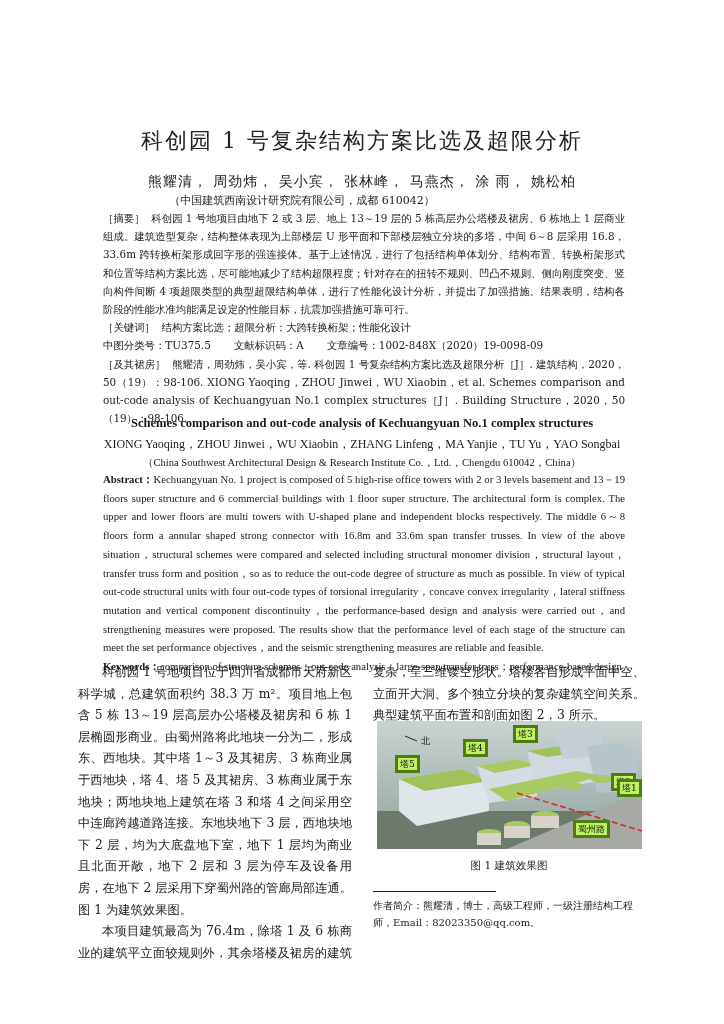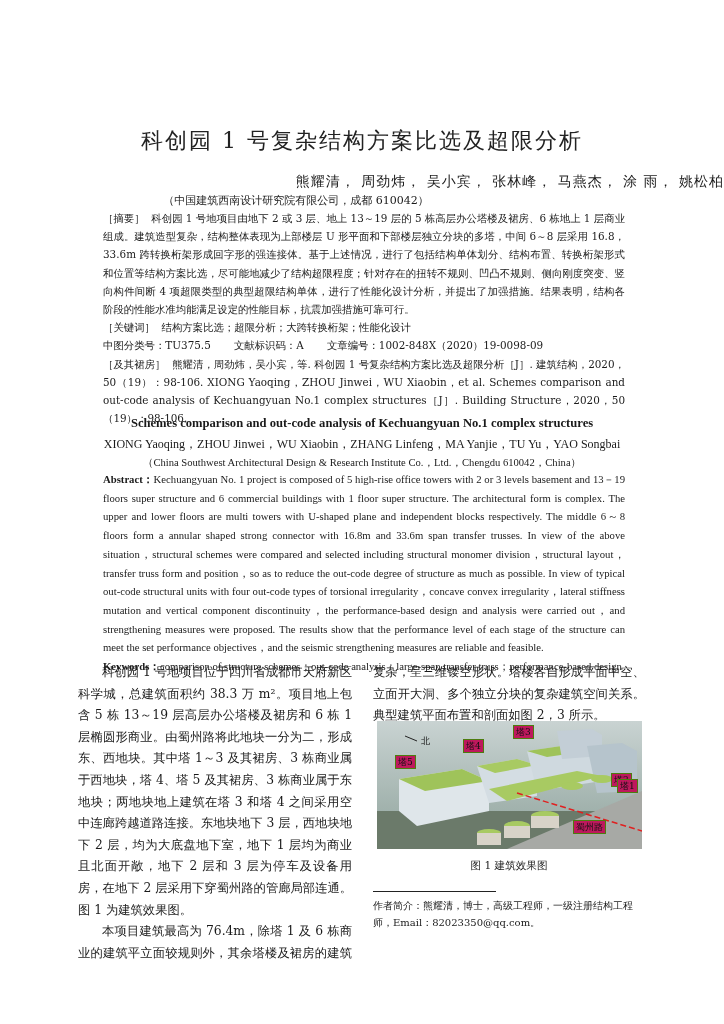--- a/index.html
+++ b/index.html
@@ -1,42 +1,42 @@
 <!DOCTYPE html>
 <html><head>
 <meta charset="utf-8">
 <style>
   html, body { margin:0; padding:0; }
   body { width:724px; height:1024px; background:#ffffff; position:relative; overflow:hidden;
          font-family:"DejaVu Serif","Liberation Serif",serif; color:#1a1a1a; }
   .abs { position:absolute; }
   .title { left:0; width:724px; top:126px; text-align:center; font-size:22px; letter-spacing:2px; color:#222; }
-  .authors { left:0; width:724px; top:173px; text-align:right; font-size:14px; letter-spacing:1px; }
-  .affil { left:0; width:592px; top:193px; text-align:center; font-size:11px; }
+  .authors { left:0; width:724px; top:173px; text-align:center; font-size:14px; letter-spacing:1px; }
+  .affil { left:0; width:592px; top:193px; text-align:center; font-size:11px;padding-left:6px; }
   .block { left:103px; width:522px; font-size:10.4px; line-height:18.2px; text-align:justify; }
   .block p { margin:0; }
   .zh-abs { top:209px; }
   .en-title { left:0; width:724px; top:416px; text-align:center; font-weight:bold; font-size:12.6px;
               font-family:"Liberation Serif",serif; }
   .en-authors { left:0; width:724px; top:436px; text-align:center; font-size:12px; font-family:"Liberation Serif",serif; }
   .en-affil { left:0; width:724px; top:456px; text-align:center; font-size:10.6px; font-family:"Liberation Serif",serif; }
   .en-abs { top:470px; font-family:"Liberation Serif",serif; font-size:10.7px; line-height:18.7px; }
   .lbl { font-weight:bold; }
   .col { font-size:12.3px; line-height:21.6px; text-align:justify; }
   .col p { margin:0; }
   .left-col { left:78px; width:274px; top:662px; }
   .right-col { left:373px; width:272px; top:662px; }
   .indent { text-indent:24px; }
   .sec-head { font-size:12.3px; }
   .sec-head .num { font-weight:bold; display:inline-block; width:26px; font-family:"Liberation Serif",serif; }
   .figure { left:377px; top:721px; width:265px; height:128px; overflow:hidden; background:#b9c7c4; }
   .fig-caption { left:373px; width:272px; top:859px; text-align:center; font-size:10.6px; }
   .foot-rule { left:373px; top:891px; width:123px; height:0; border-top:1px solid #222; }
   .footnote { left:373px; width:272px; top:897px; font-size:10px; line-height:17px; }
-  .tag { position:absolute; background:#be185d; border:1px solid #4d7c0f; font-size:9px; padding:0 2px; line-height:12px; color:#111; }
+  .tag { position:absolute; background:#bef264; border:3px solid #4d7c0f; font-size:9px; padding:0 2px; line-height:12px; color:#111; }
 </style>
 </head>
 <body>
 
 <div class="abs title">科创园 1 号复杂结构方案比选及超限分析</div>
 <div class="abs authors">熊耀清，  周劲炜，  吴小宾，  张林峰，  马燕杰，  涂  雨，  姚松柏</div>
 <div class="abs affil">（中国建筑西南设计研究院有限公司，成都 610042）</div>
 
 <div class="abs block zh-abs">
   <p>

